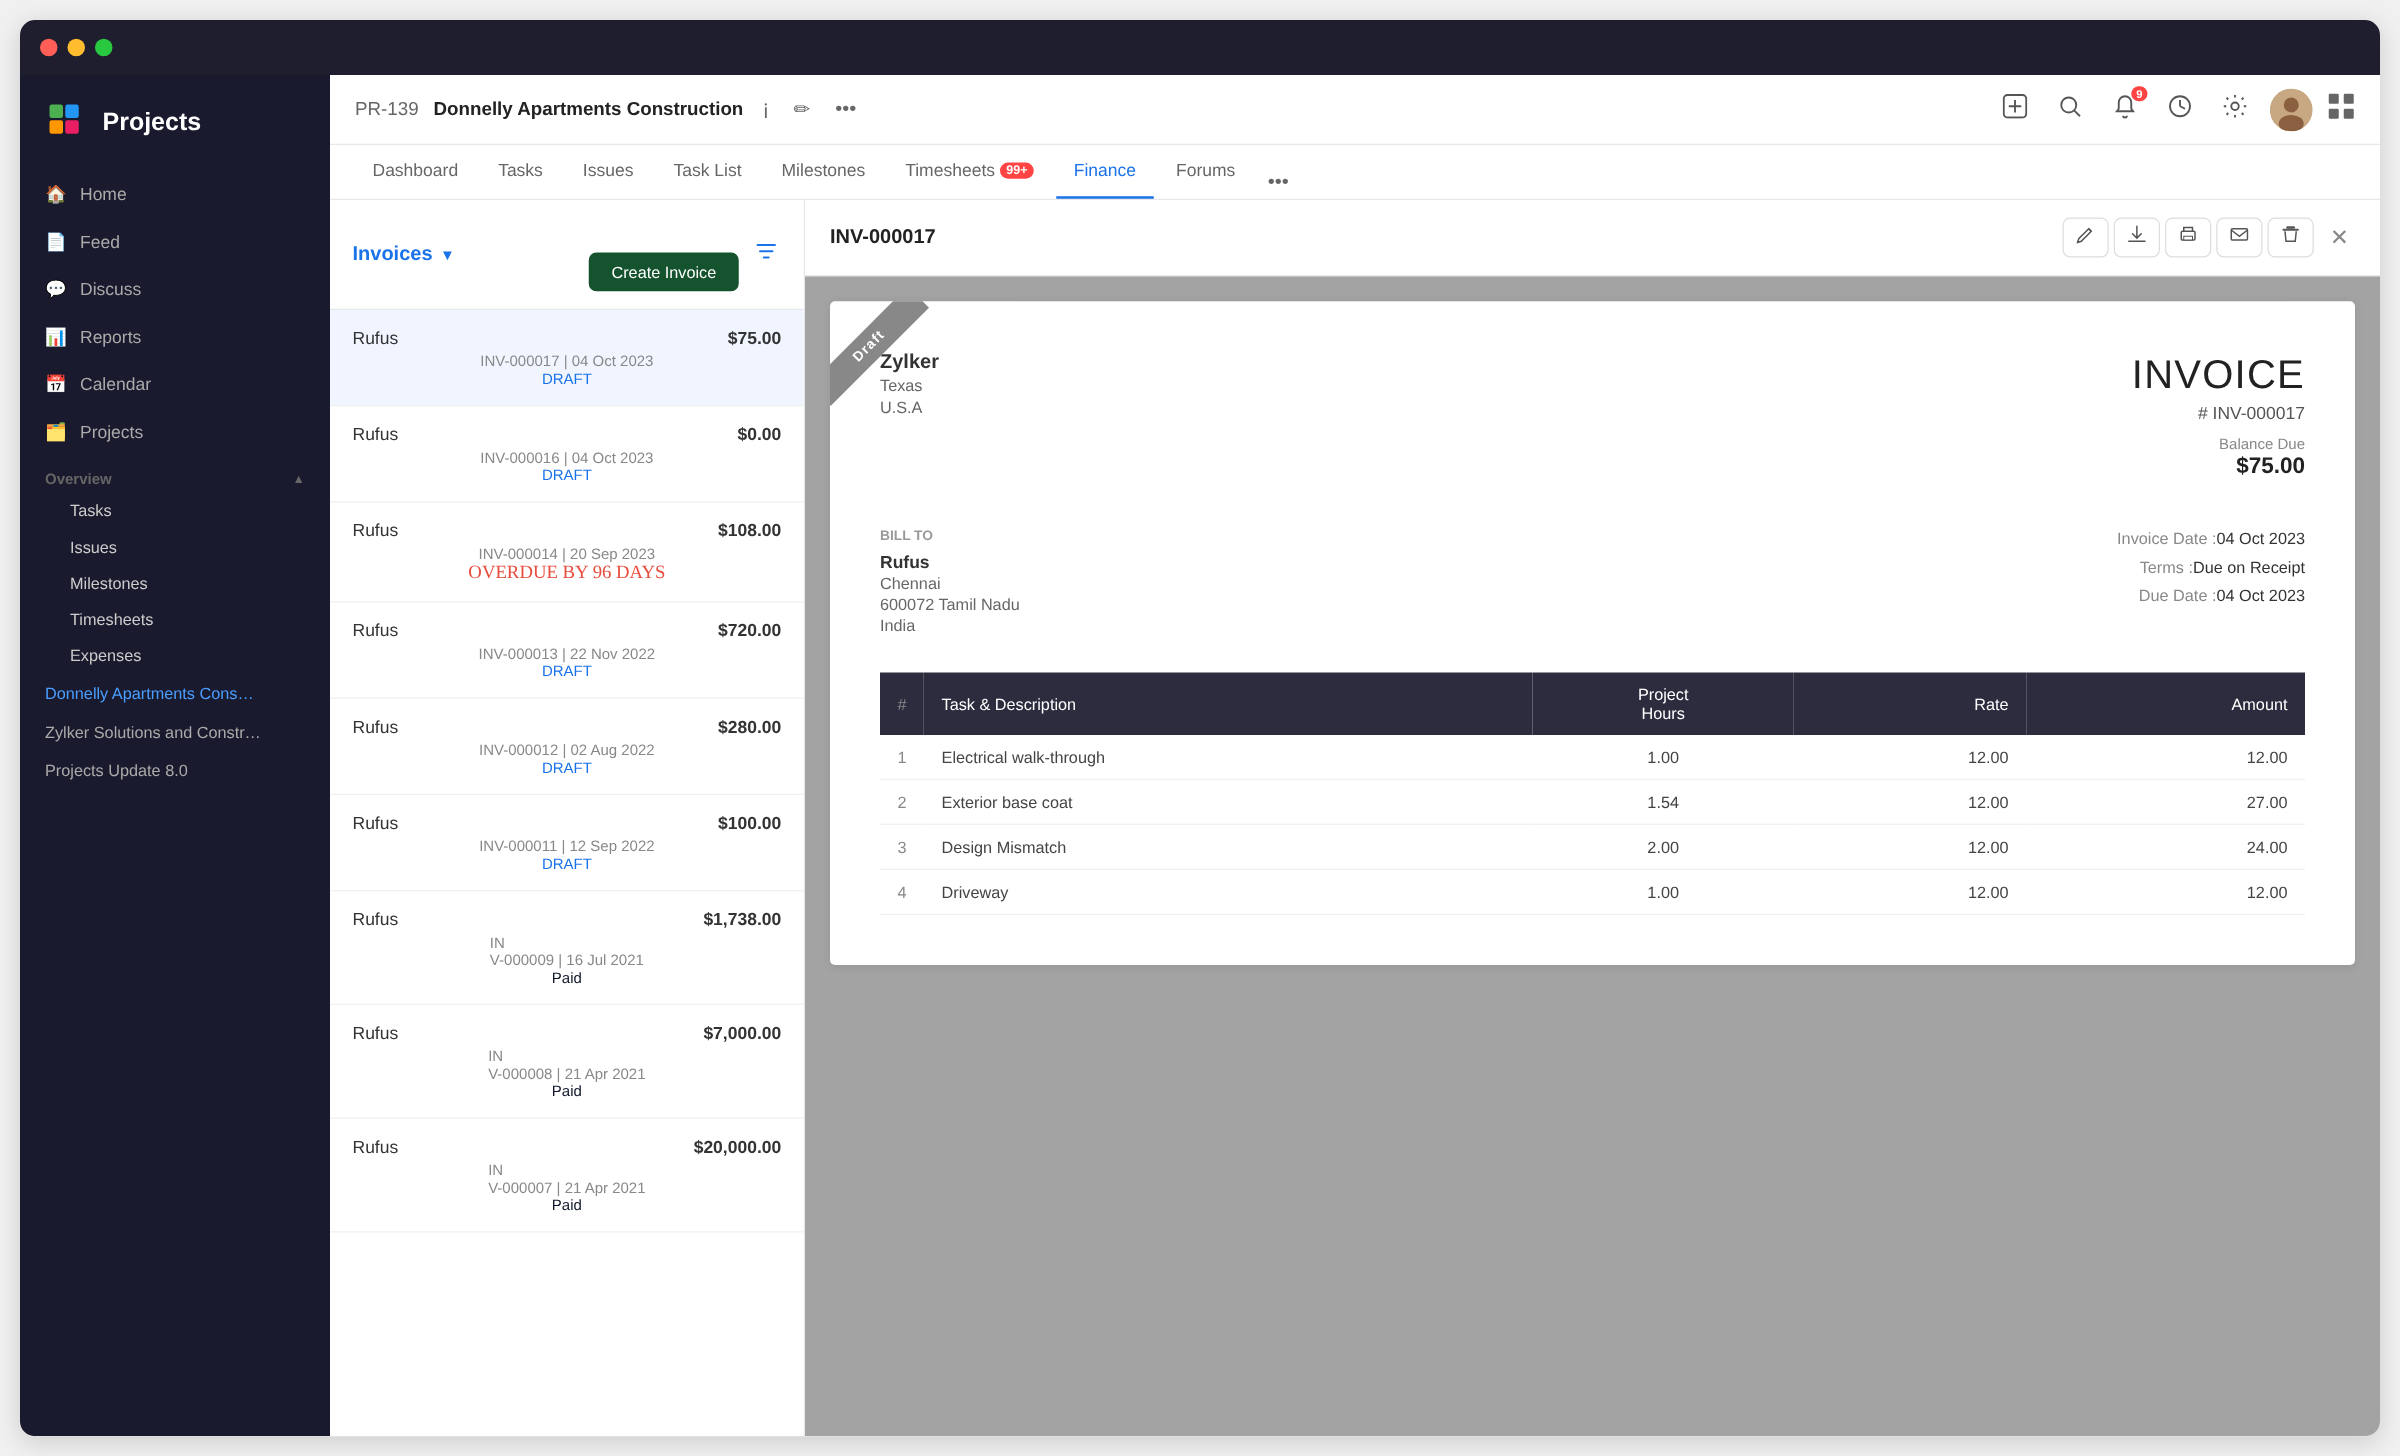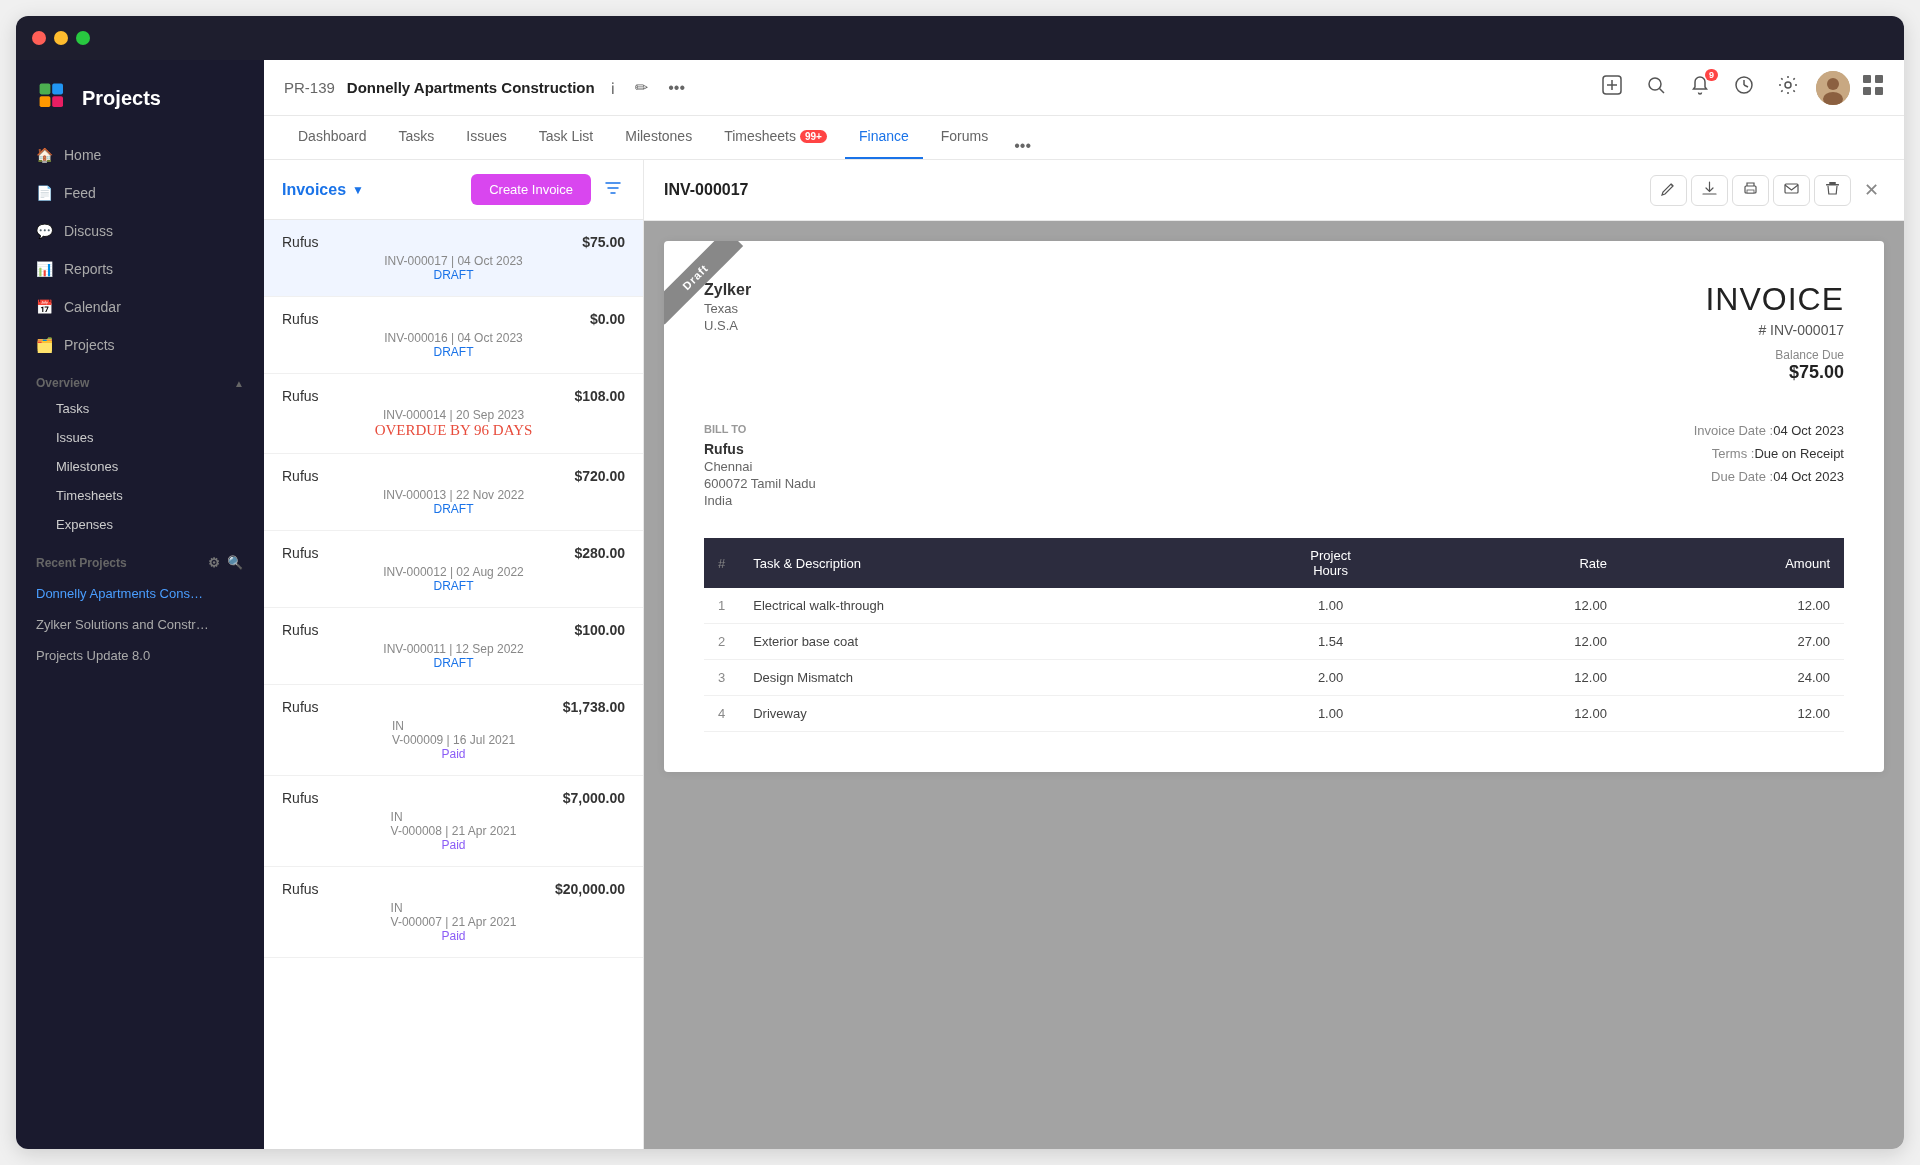--- a/index.html
+++ b/index.html
@@ -63,33 +63,33 @@
     .tab-more { background: none; border: none; cursor: pointer; color: #666; font-size: 16px; padding: 4px 8px; }
     
     
     .content-area { flex: 1; display: flex; overflow: hidden; }
     
     
     .invoice-list { width: 380px; border-right: 1px solid #e8e8e8; display: flex; flex-direction: column; flex-shrink: 0; overflow: hidden; }
     .invoice-list-header { padding: 14px 18px; display: flex; align-items: center; justify-content: space-between; border-bottom: 1px solid #e8e8e8; }
     .invoices-dropdown { display: flex; align-items: center; gap: 6px; cursor: pointer; color: #1a73e8; font-size: 16px; font-weight: 600; }
     .invoices-chevron { font-size: 12px; }
-    .create-invoice-btn { background: #d946ef; color: #fff; border: none; border-radius: 6px; padding: 8px 18px; font-size: 13px; font-weight: 500; cursor: pointer; }
+    .create-invoice-btn { background: #14532d; color: #fff; border: none; border-radius: 6px; padding: 8px 18px; font-size: 13px; font-weight: 500; cursor: pointer; margin-top: 28px; }
     .filter-btn { background: none; border: none; cursor: pointer; color: #1a73e8; font-size: 16px; padding: 4px; }
     
     .invoice-items { overflow-y: auto; flex: 1; }
     .invoice-item { padding: 14px 18px; border-bottom: 1px solid #f0f0f0; cursor: pointer; }
     .invoice-item.active { background: #f0f5ff; }
     .invoice-item-row1 { display: flex; justify-content: space-between; align-items: center; margin-bottom: 4px; }
     .invoice-client { font-size: 14px; font-weight: 500; color: #333; }
     .invoice-amount { font-size: 14px; font-weight: 600; color: #333; }
     .invoice-item-row2 { display: flex; justify-content: flex-end; align-items: center; flex-direction: column; }
     .invoice-ref { font-size: 12px; color: #888; }
     .invoice-status-draft { font-size: 12px; color: #1a73e8; font-weight: 500; }
-    .invoice-status-paid { font-size: 12px; color: #8b5cf6; font-weight: 500; }
+    .invoice-status-paid { font-size: 12px; color: #0f172a; font-weight: 500; }
     .invoice-status-overdue { font-size: 15px; color: #e74c3c; font-weight: 500; font-family: Liberation Serif, serif; }
     
     
     .invoice-detail { flex: 1; overflow-y: auto; position: relative; background: #a3a3a3; }
     .invoice-detail-header { display: flex; align-items: center; justify-content: space-between; padding: 14px 20px; background: #fff; border-bottom: 1px solid #e8e8e8; position: sticky; top: 0; z-index: 10; }
     .invoice-number { font-size: 16px; font-weight: 700; color: #222; }
     .invoice-actions { display: flex; align-items: center; gap: 4px; }
     .inv-action-btn { background: none; border: 1px solid #ddd; border-radius: 6px; cursor: pointer; color: #555; font-size: 16px; padding: 5px 10px; }
     .inv-close-btn { background: none; border: none; cursor: pointer; color: #888; font-size: 18px; padding: 5px; margin-left: 8px; }
     
@@ -194,27 +194,20 @@
         <span class="sidebar-subsection-chevron">▲</span>
       </div>
       <div class="sidebar-sub-items">
         <div class="sidebar-sub-item">Tasks</div>
         <div class="sidebar-sub-item">Issues</div>
         <div class="sidebar-sub-item">Milestones</div>
         <div class="sidebar-sub-item">Timesheets</div>
         <div class="sidebar-sub-item">Expenses</div>
       </div>
 
-      <div class="sidebar-section">
-        <span>Recent Projects</span>
-        <div class="sidebar-section-actions">
-          <span style="cursor:pointer;color:#777;font-size:13px;">⚙</span>
-          <span style="cursor:pointer;color:#777;font-size:13px;">🔍</span>
-        </div>
-      </div>
       <div class="sidebar-project-item active">Donnelly Apartments Cons…</div>
       <div class="sidebar-project-item">Zylker Solutions and Constr…</div>
       <div class="sidebar-project-item">Projects Update 8.0</div>
     </div>
 
     <div class="main-content">
 
       <div class="topbar">
         <div class="topbar-left">
           <span class="project-id">PR-139</span>

